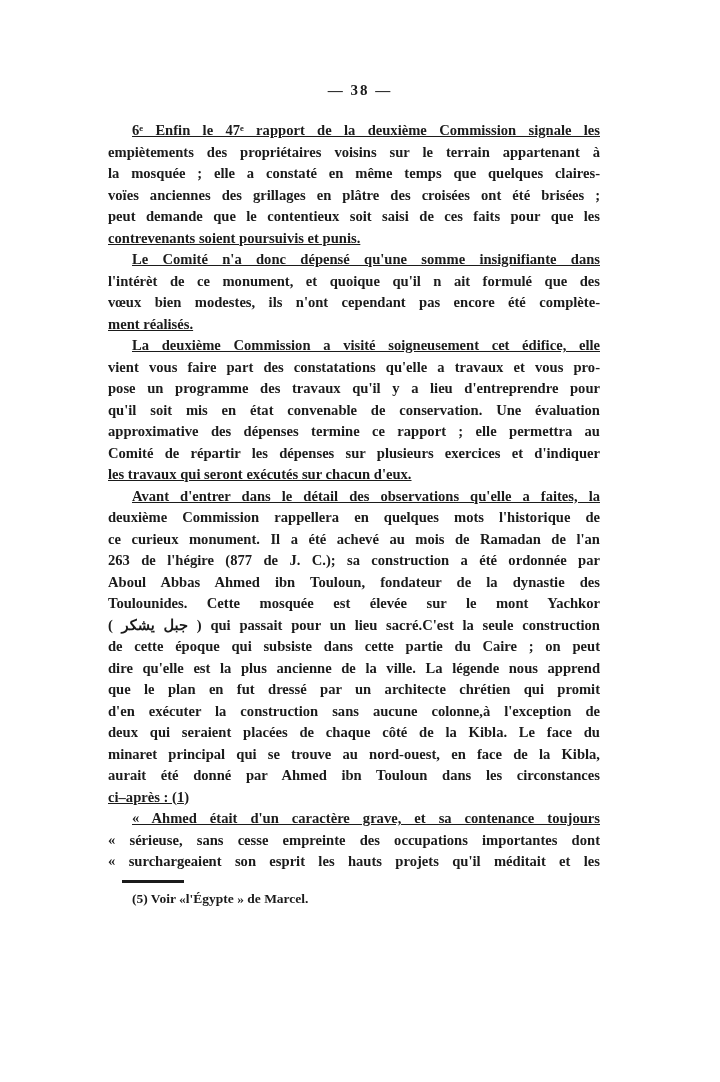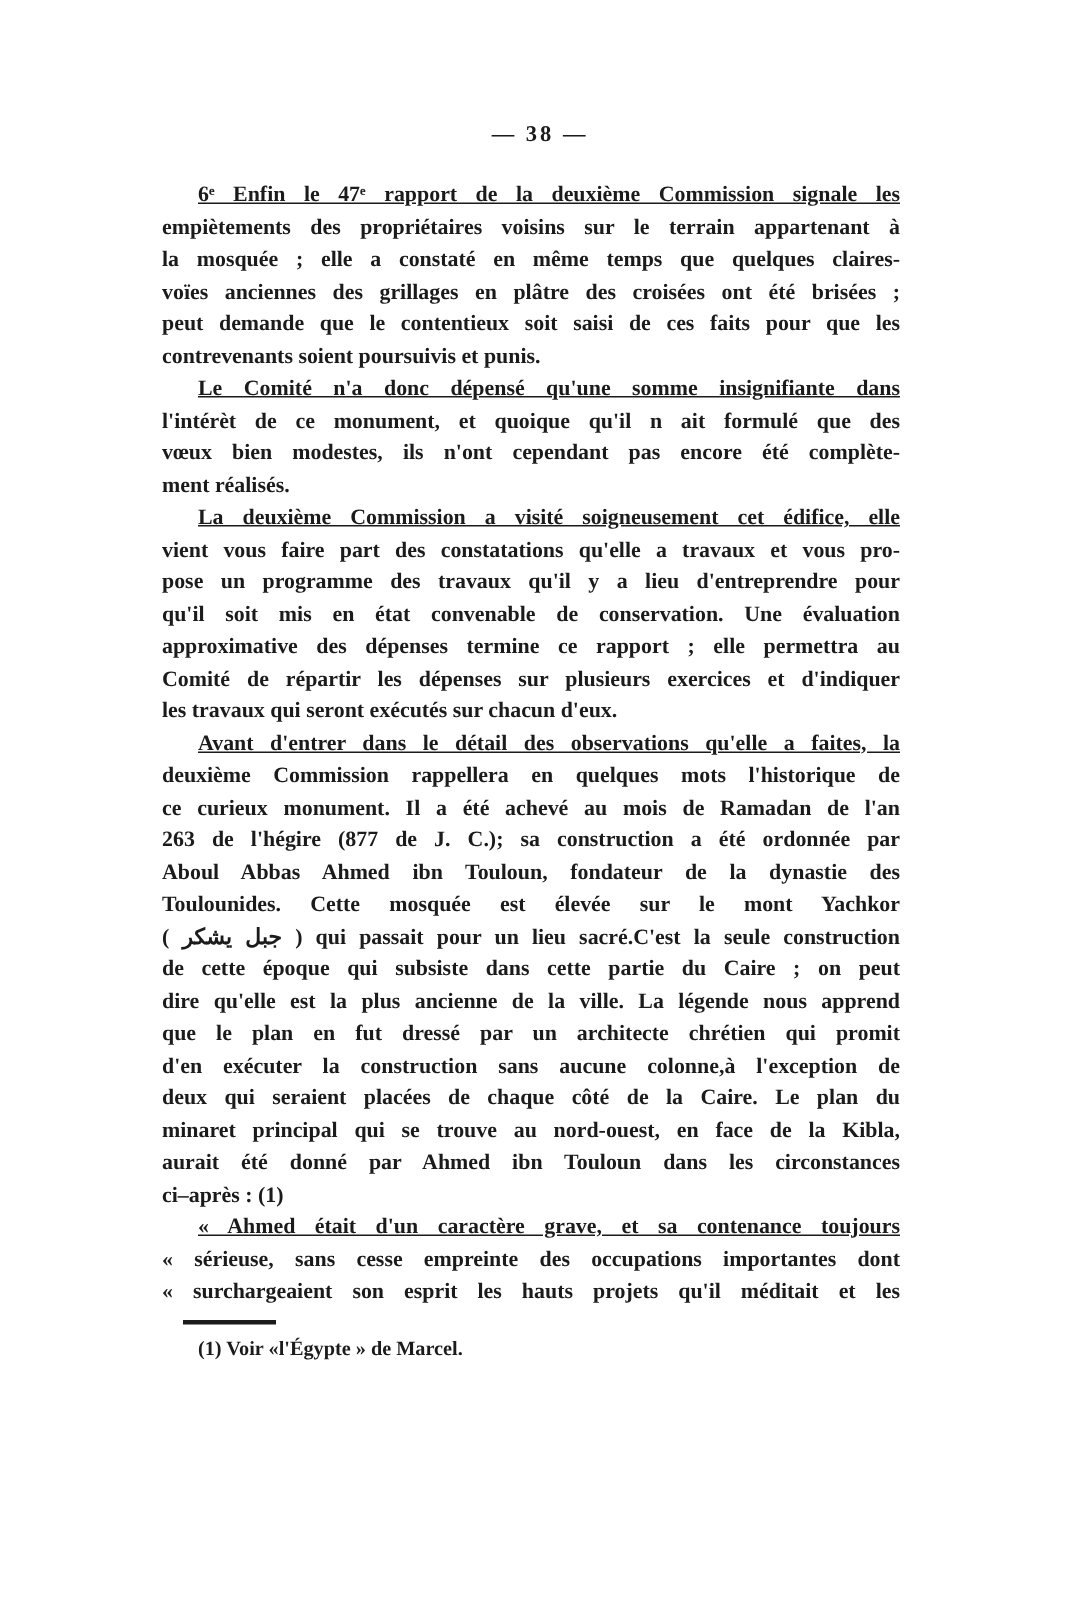--- a/index.html
+++ b/index.html
@@ -36,20 +36,21 @@
   }
   .line {
     height: 21.5px;
     line-height: 21.5px;
     text-align: justify;
     text-align-last: justify;
     overflow: hidden;
   }
   .line.flush {
     text-align-last: left;
+    text-decoration: underline;
   }
   .line.indent {
     text-indent: 24px;
     text-decoration: underline;
   }
   .footnote-rule {
     position: absolute;
     top: 880px;
     left: 122px;
     width: 62px;
@@ -95,26 +96,26 @@
       <div class="line">deuxième Commission rappellera en quelques mots l'historique de</div>
       <div class="line">ce curieux monument. Il a été achevé au mois de Ramadan de l'an</div>
       <div class="line">263 de l'hégire (877 de J. C.); sa construction a été ordonnée par</div>
       <div class="line">Aboul Abbas Ahmed ibn Touloun, fondateur de la dynastie des</div>
       <div class="line">Toulounides. Cette mosquée est élevée sur le mont Yachkor</div>
       <div class="line">( جبل يشكر ) qui passait pour un lieu sacré.C'est la seule construction</div>
       <div class="line">de cette époque qui subsiste dans cette partie du Caire ; on peut</div>
       <div class="line">dire qu'elle est la plus ancienne de la ville. La légende nous apprend</div>
       <div class="line">que le plan en fut dressé par un architecte chrétien qui promit</div>
       <div class="line">d'en exécuter la construction sans aucune colonne,à l'exception de</div>
-      <div class="line">deux qui seraient placées de chaque côté de la Caire. Le plan du</div>
+      <div class="line">deux qui seraient placées de chaque côté de la Kibla. Le face du</div>
       <div class="line">minaret principal qui se trouve au nord-ouest, en face de la Kibla,</div>
       <div class="line">aurait été donné par Ahmed ibn Touloun dans les circonstances</div>
       <div class="line flush">ci–après : (1)</div>
       <div class="line indent">« Ahmed était d'un caractère grave, et sa contenance toujours</div>
       <div class="line">« sérieuse, sans cesse empreinte des occupations importantes dont</div>
       <div class="line">« surchargeaient son esprit les hauts projets qu'il méditait et les</div>
     </div>
 
   <div class="footnote-rule"></div>
 
-  <div class="footnote-text">(1) Voir «l'Égypte » de Marcel.</div>
+  <div class="footnote-text">(5) Voir «l'Égypte » de Marcel.</div>
 
 </div>
 
 </body></html>

